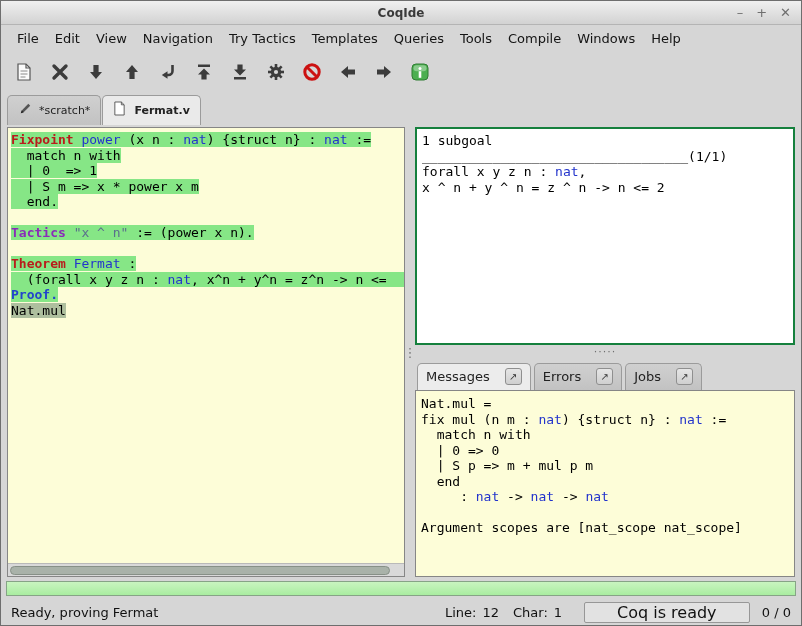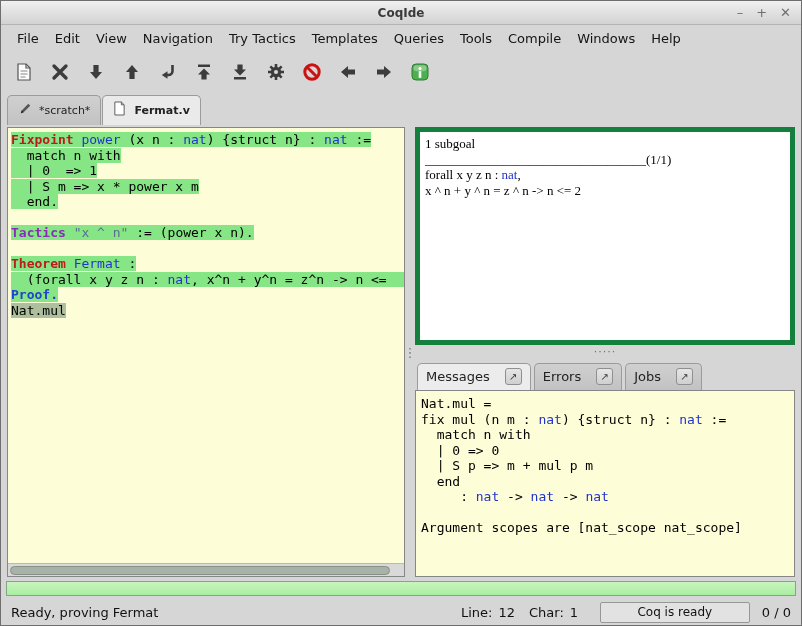--- a/index.html
+++ b/index.html
@@ -53,22 +53,22 @@
   .tk-s{color:#5b6f8c;}
 
   .hscroll{height:13px;flex:none;border-top:1px solid #b9b9b9;background:#d9d9d9;
     display:flex;align-items:center;padding:0 2px;}
   .hthumb{height:9px;width:97%;background:#a9b2a9;border:1px solid #879087;border-radius:5px;}
 
   .vsplit{width:10px;flex:none;display:flex;align-items:center;justify-content:center;
     color:#7a7a7a;font-size:13px;}
 
   .right-col{flex:1;display:flex;flex-direction:column;min-width:0;}
-  .goals-panel{height:218px;flex:none;border:5px solid #15803d;background:#ffffff;
-    padding:4px 0 0 5px;overflow:hidden;color:#000;font-family:Liberation Serif, serif;}
+  .goals-panel{height:218px;flex:none;border:2px solid #15803d;background:#ffffff;
+    padding:4px 0 0 5px;overflow:hidden;color:#000;}
   .hsplit{height:13px;flex:none;display:flex;align-items:center;justify-content:center;
     color:#6f6f6f;font-size:11px;letter-spacing:1px;}
 
   .msg-tabbar{height:32px;flex:none;display:flex;align-items:flex-end;padding-left:2px;}
   .mtab{display:flex;align-items:center;gap:15px;padding:4px 8px 5px;font-size:13px;
     border:1px solid #9b9b9b;border-bottom:none;border-radius:5px 5px 0 0;
     background:linear-gradient(#d0d0d0,#c2c2c2);margin-right:3px;color:#222;}
   .mtab.active{background:#ececec;}
   .detach{width:17px;height:17px;border:1px solid #8f8f8f;border-radius:3px;
     background:linear-gradient(#e6e6e6,#cfcfcf);display:flex;align-items:center;justify-content:center;
@@ -78,22 +78,22 @@
 
   
   .progress{height:15px;flex:none;margin:4px 5px 3px;border:1px solid #86a486;
     background:#cfeecb;position:relative;}
   .progress .fill{position:absolute;inset:0;background:linear-gradient(#c9f5c0,#a9eda0);}
 
   .statusbar{height:26px;flex:none;display:flex;align-items:center;padding:0 10px;font-size:13px;}
   .sb-right{margin-left:auto;display:flex;align-items:center;}
   .sb-lab{margin-right:6px;}
   .sb-val{margin-right:14px;min-width:14px;}
-  .coq-status{width:150px;height:21px;border:1px solid #979797;border-radius:2px;background:#e2e2e2;
-    display:flex;align-items:center;justify-content:center;font-size:12px;margin:0 12px 0 2px;}
+  .coq-status{width:166px;height:21px;border:1px solid #979797;border-radius:2px;background:#e2e2e2;
+    display:flex;align-items:center;justify-content:center;font-size:16px;margin:0 12px 0 2px;}
 </style>
 </head>
 <body>
 
 <div class="window">
 
   <div class="titlebar">
     <div class="title">CoqIde</div>
     <div class="win-controls">
       <span>–</span>

